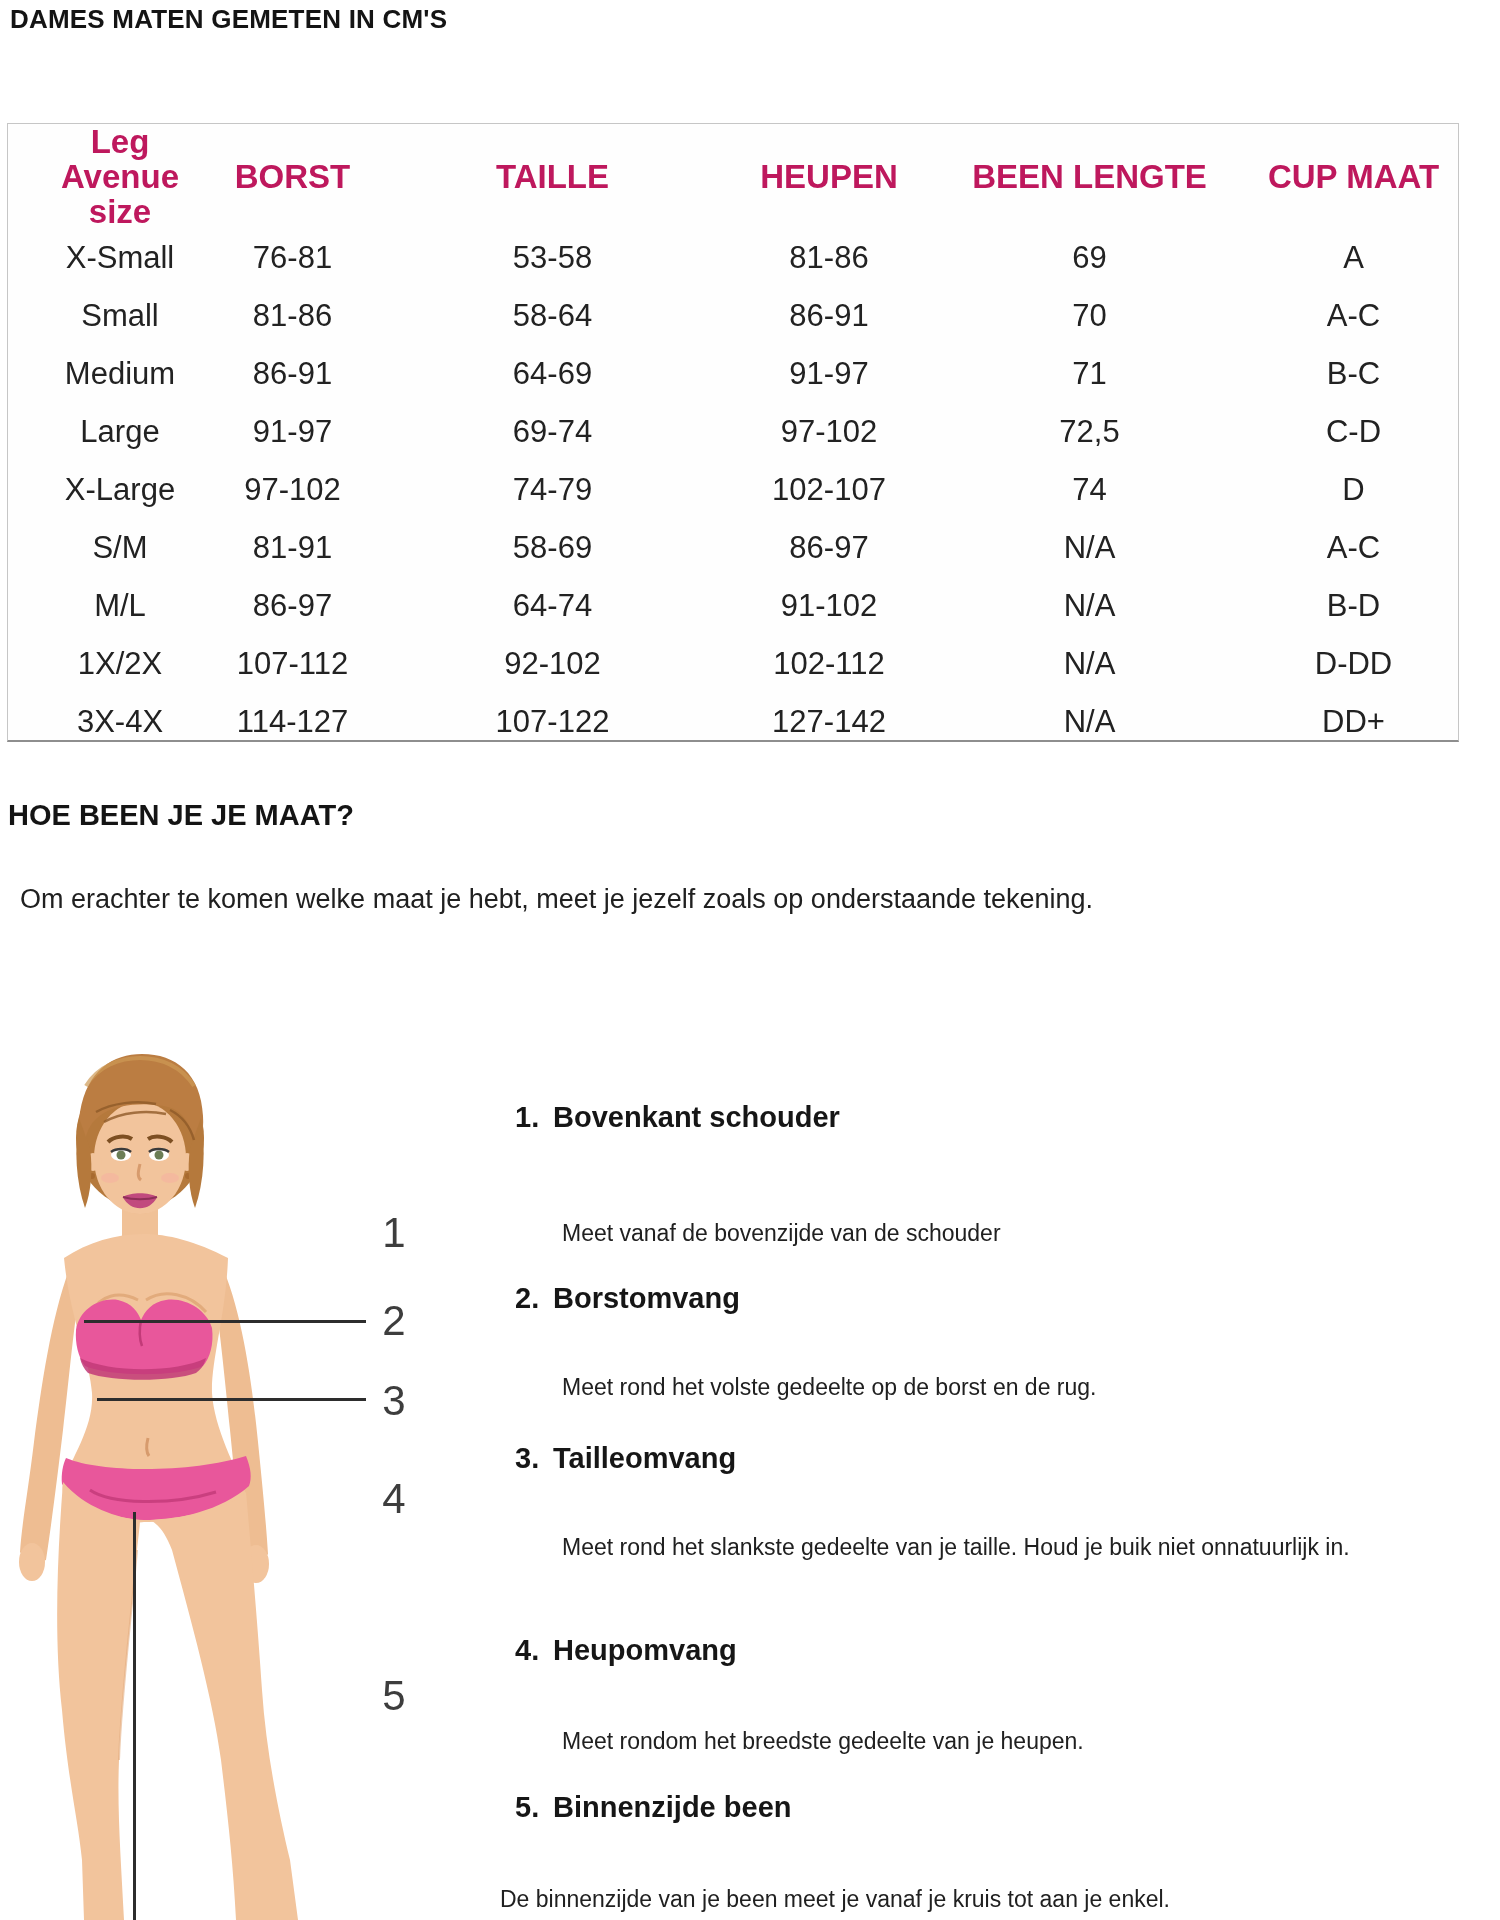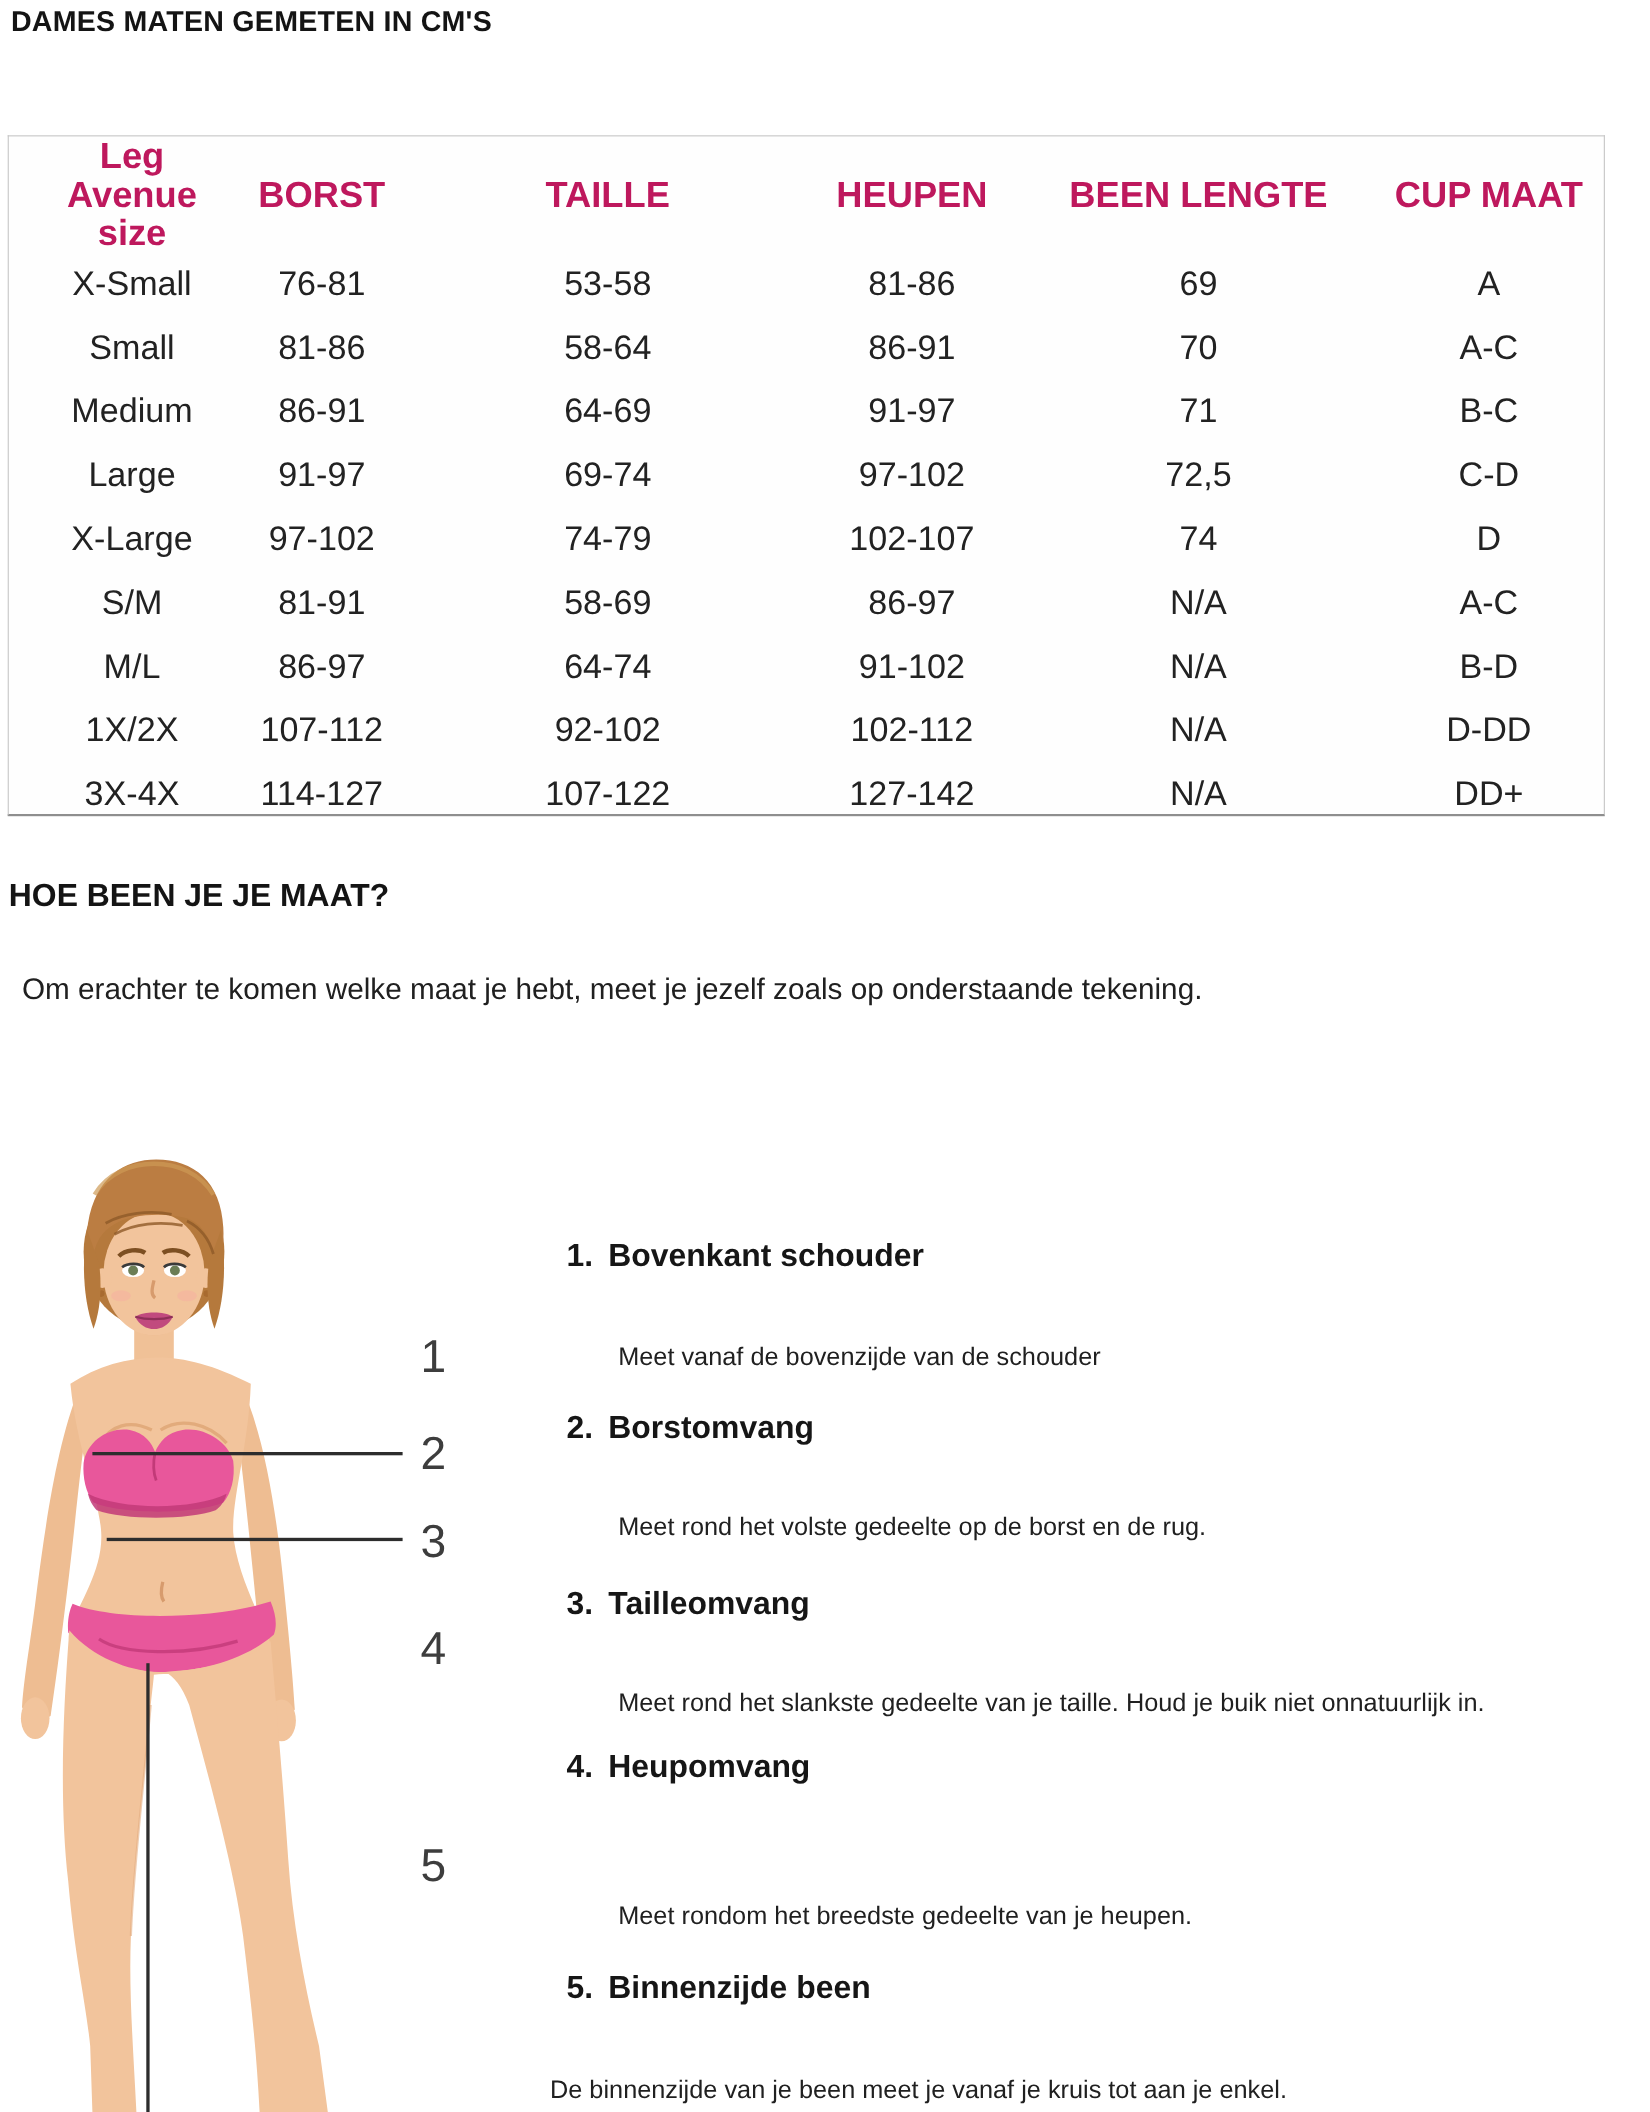--- a/index.html
+++ b/index.html
@@ -34,21 +34,21 @@
           line-height:1;color:#3d3d3d;}
   .m1{top:1212px}.m2{top:1300px}.m3{top:1380px}.m4{top:1478px}.m5{top:1675px}
   .hline{position:absolute;height:3px;background:#2d2d2d;}
   .line2{left:84px;top:1320px;width:282px;}
   .line3{left:97px;top:1398px;width:269px;}
   .vline{position:absolute;left:133px;top:1512px;width:3px;height:408px;background:#2d2d2d;}
 
   
   .step-title{position:absolute;left:515px;font-size:29px;font-weight:bold;color:#161616;}
   .step-num{display:inline-block;width:38px;}
-  .t1{top:1126px}.t2{top:1282px}.t3{top:1442px}.t4{top:1590px}.t5{top:1791px}
+  .t1{top:1101px}.t2{top:1282px}.t3{top:1442px}.t4{top:1634px}.t5{top:1791px}
   .step-body{position:absolute;left:512px;width:950px;font-size:23px;line-height:38px;
              color:#202020;text-indent:38px;margin:12px;}
   .b1{top:1202px}.b2{top:1356px}.b3{top:1516px}.b4{top:1710px}
   .b5{top:1868px;left:488px;width:990px;text-indent:0;}
 </style>
 </head>
 <body>
 
 <div class="page">
 

